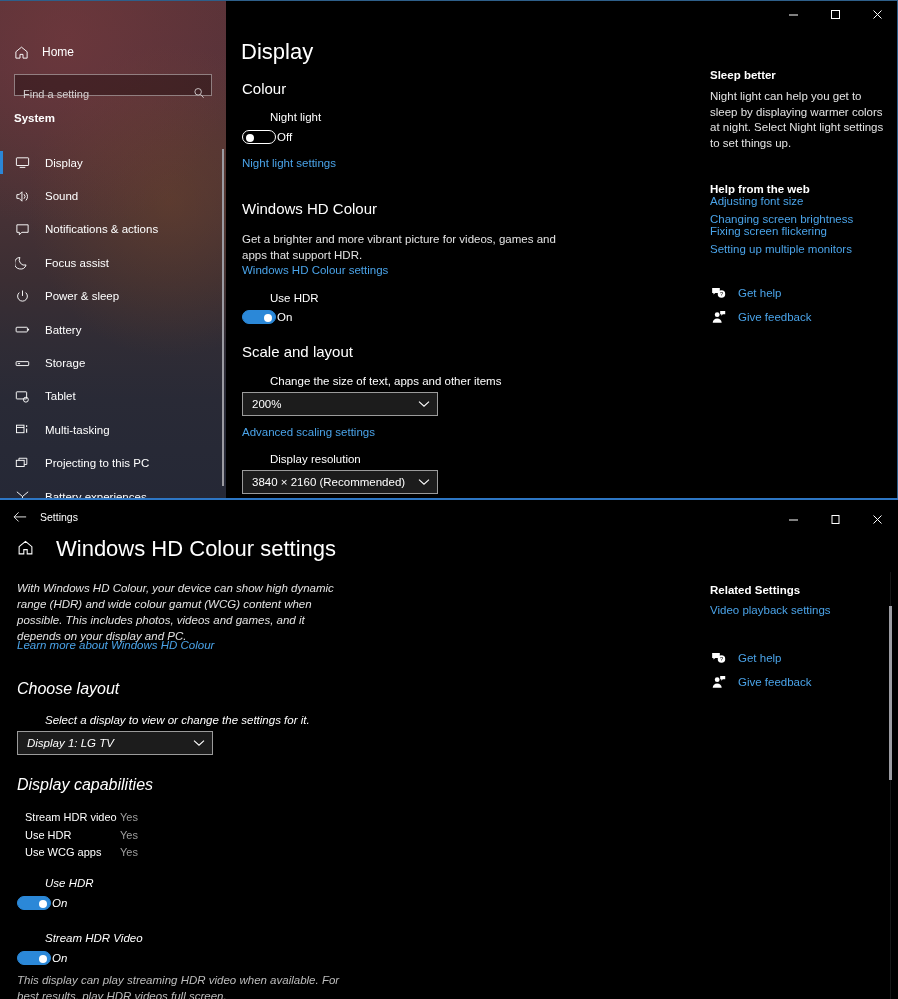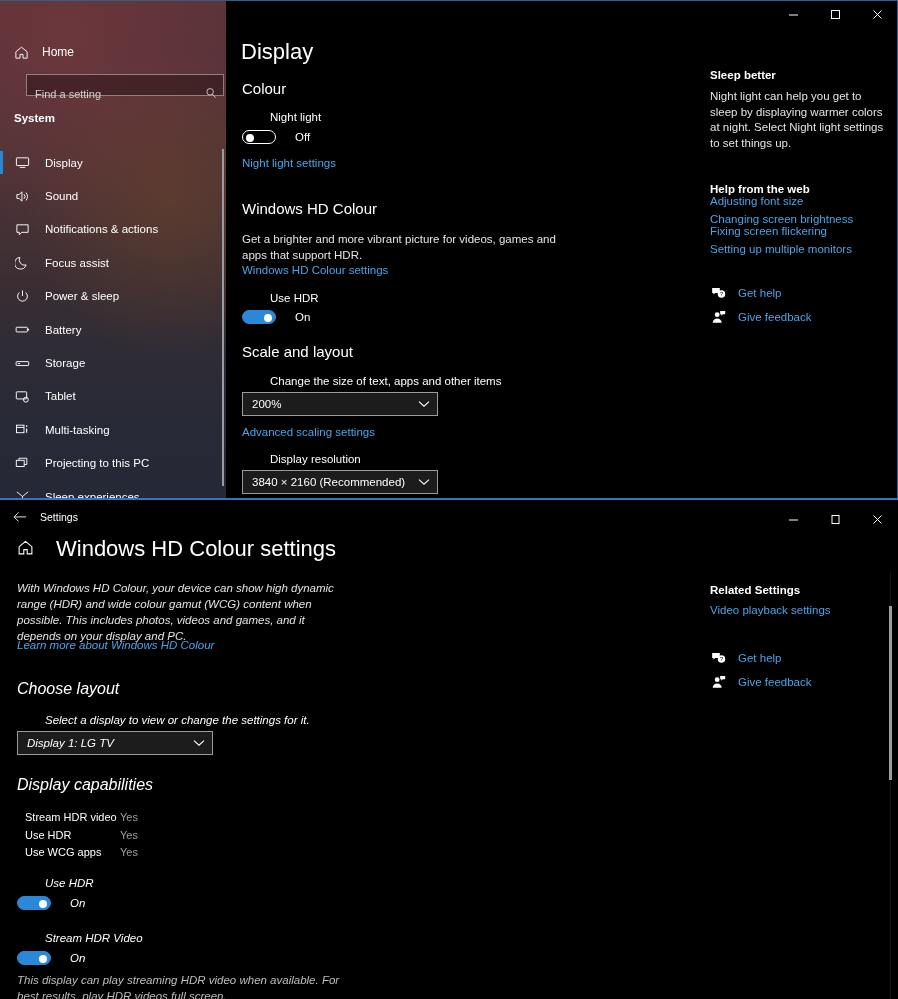--- a/index.html
+++ b/index.html
@@ -48,21 +48,21 @@
   }
   .sb-scroll { position: absolute; right: 2px; top: 148px; width: 2px; height: 337px; background: #9b9ba2; }
 
   .home-row {
     position: absolute; left: 0; top: 40px; width: 226px; height: 22px;
     display: flex; align-items: center; padding-left: 13px; gap: 13px;
   }
   .home-label { font-size: 12px; color: #fff; }
 
   .searchbox {
-    position: absolute; left: 26px; top: 73px; width: 198px; height: 22px;
+    position: absolute; left: 14px; top: 73px; width: 198px; height: 22px;
     background: rgba(32,12,16,.46); border: 1px solid rgba(255,255,255,.42);
     display: flex; align-items: center; padding: 18px 6px 0 8px;
   }
   .searchbox input {
     flex: 1; background: transparent; border: 0; outline: none;
     font-family: "Liberation Sans", sans-serif; font-size: 11px; color: #e6e2e3;
   }
   .searchbox input::placeholder { color: #d6d0d1; }
 
   .sb-group {
@@ -85,21 +85,21 @@
 
   
   .main1 { position: absolute; left: 226px; top: 26px; width: 672px; height: 473px; overflow: hidden; }
   .page-title { position: absolute; left: 15px; top: 12px; font-size: 22px; color: #fff; font-weight: normal; }
   .m1 { position: absolute; left: 16px; }
   .sec-head { font-size: 15px; color: #fff; font-weight: normal; }
   .lbl { font-size: 11.5px; color: #fff; margin-left: 28px; }
   .para { font-size: 11.5px; color: #e3e3e3; line-height: 16px; }
   .link { font-size: 11.5px; color: #4aa3e8; cursor: pointer; text-decoration: none; }
 
-  .toggle-row { display: flex; align-items: center; gap: 19px; }
+  .toggle-row { display: flex; align-items: center; gap: 1px; }
   .tgl { width: 34px; height: 14px; border-radius: 7px; position: relative; }
   .tgl.off { background: transparent; border: 1px solid #ffffff; }
   .tgl.off .knob { position: absolute; left: 3px; top: 3px; width: 8px; height: 8px; border-radius: 50%; background: #fff; }
   .tgl.on { background: #2b88d8; border: 1px solid #2b88d8; }
   .tgl.on .knob { position: absolute; right: 3px; top: 3px; width: 8px; height: 8px; border-radius: 50%; background: #fff; }
   .tgl-state { font-size: 11.5px; color: #fff; }
 
   .combo {
     width: 196px; height: 24px; background: #1c1c1c; border: 1px solid #9b9b9b;
     display: flex; align-items: center; justify-content: space-between;
@@ -297,21 +297,21 @@
           <span class="sb-text">Projecting to this PC</span>
         </div>
 
         <div class="sb-item">
           <span class="sb-ico">
             <svg width="15" height="15" viewBox="0 0 16 16">
                 <path d="M2 3l6 5 6-5" fill="none" stroke="currentColor" stroke-width="1"></path>
                 <line x1="8" y1="8" x2="8" y2="13" stroke="currentColor" stroke-width="1"></line>
               </svg>
           </span>
-          <span class="sb-text">Sleep experiences</span>
+          <span class="sb-text">Battery experiences</span>
         </div>
 
       </div>
     </div>
 
     <div class="main1">
       <h1 class="page-title">Display</h1>
 
       <div class="m1 sec-head" style="top:53px">Colour</div>
       <div class="m1 lbl" style="top:84px">Night light</div>

